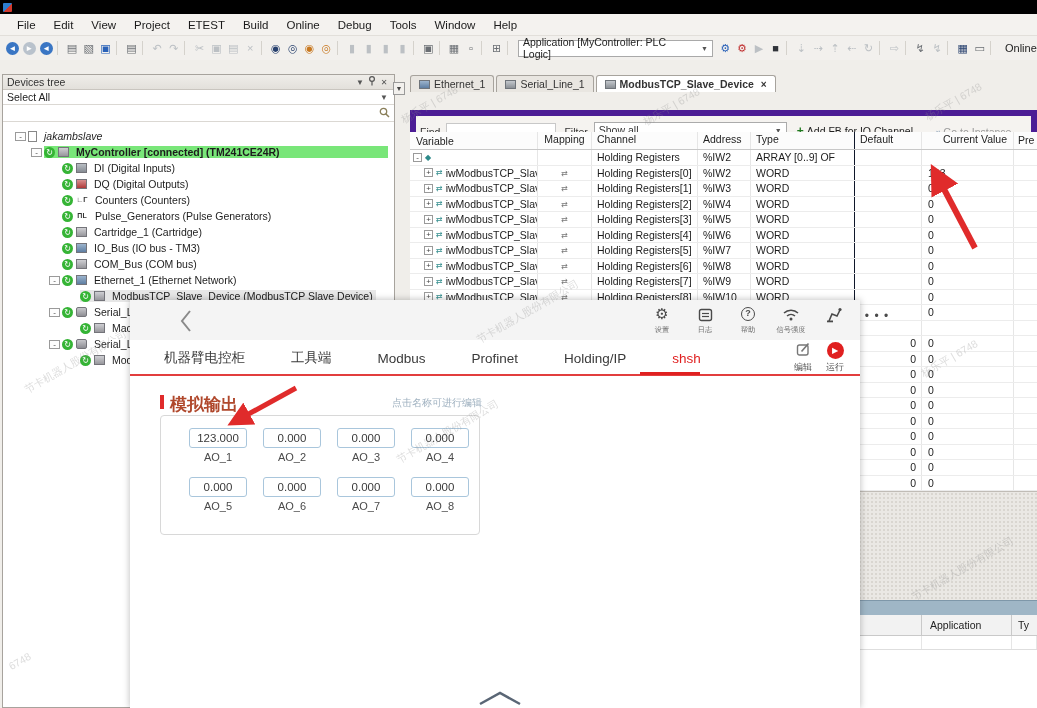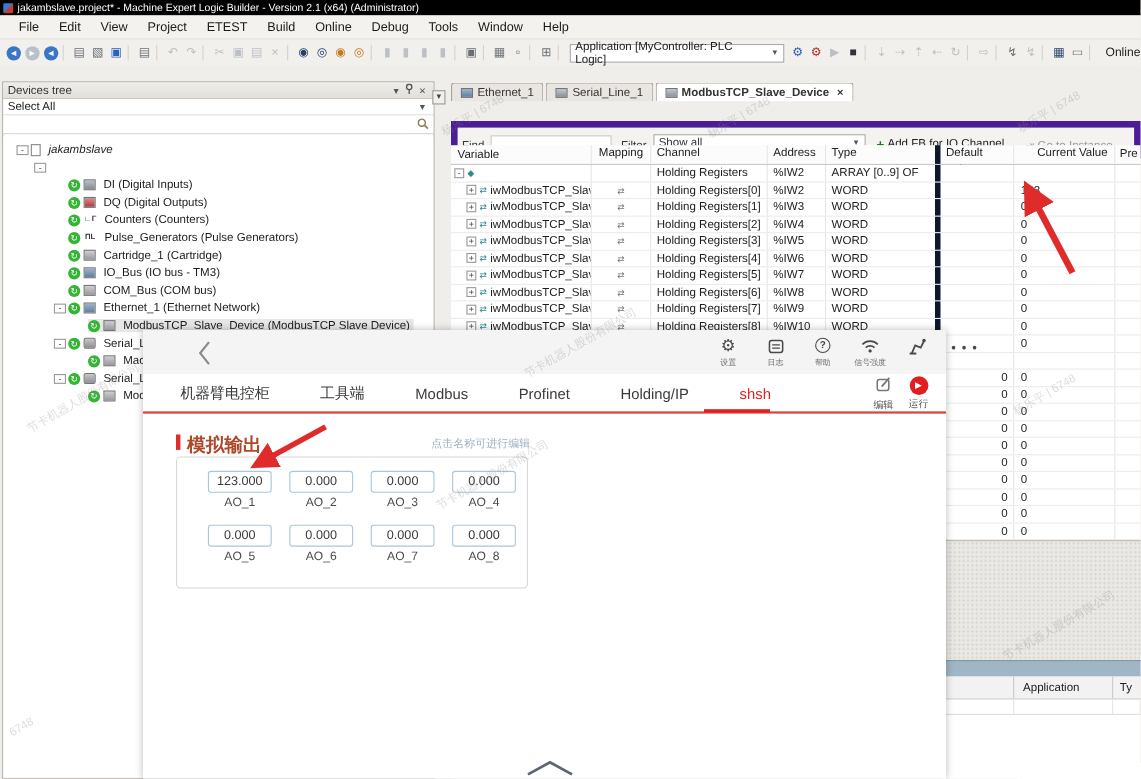--- a/index.html
+++ b/index.html
@@ -80,21 +80,21 @@
   .fbtn.disabled { color:#9a9a9a; }
   .fbtn .gi { color:#8aa0b8; margin-right:3px; font-size:10px; }
 
   .tbl-header { position:absolute; left:0; top:58px; right:0; height:18px; background:#fcfcfc; border-bottom:1px solid #c8c8c8; display:flex; font-size:10.5px; color:#222; align-items:center; }
   .tbl-rows { position:absolute; left:0; top:76px; right:0; height:341px; background:#fff; }
   .trow { display:flex; height:15.5px; border-bottom:1px solid #ececec; align-items:center; font-size:10.5px; color:#1c1c1c; }
   .c-var{width:128px;display:flex;align-items:center;padding-left:3px;overflow:hidden;border-right:1px solid #e6e6e6;height:100%;}
   .c-map{width:54px;text-align:center;color:#777;font-size:8px;border-right:1px solid #e6e6e6;height:100%;line-height:15px;}
   .c-chan{width:106px;padding-left:5px;border-right:1px solid #e6e6e6;height:100%;line-height:15px;overflow:hidden;}
   .c-addr{width:53px;padding-left:5px;border-right:1px solid #e6e6e6;height:100%;line-height:15px;}
-  .c-type{width:104px;padding-left:5px;border-right:5px solid #0f172a;height:100%;line-height:15px;overflow:hidden;}
+  .c-type{width:104px;padding-left:5px;border-right:1px solid #0f172a;height:100%;line-height:15px;overflow:hidden;}
   .c-def{width:67px;text-align:right;padding-right:5px;border-right:1px solid #e6e6e6;height:100%;line-height:15px;}
   .c-cur{width:92px;padding-left:6px;border-right:1px solid #e6e6e6;height:100%;line-height:15px;}
   .c-pre{flex:1;height:100%;}
   .tbl-header .c-cur{text-align:right;padding-right:6px;}
   .trow .exp { width:9px; height:9px; font-size:8px; line-height:8px; text-align:center; color:#444; margin-right:3px; flex:none; }
   .trow .exp:not(:empty){ border:1px solid #9a9a9a; background:#fff; }
   .trow.v .c-var { padding-left:14px; }
   .trow .vicon { font-size:8px; color:#2e8b8b; margin-right:3px; flex:none; }
   .trow .vtext { overflow:hidden; white-space:nowrap; }
 
@@ -142,21 +142,20 @@
 
   
   .arrow { position:absolute; z-index:40; }
   .watermark { position:absolute; z-index:50; color:rgba(140,140,140,0.30); font-size:10.5px; transform:rotate(-30deg); pointer-events:none; white-space:nowrap; }
 </style>
 </head>
 <body>
 
 <div class="titlebar">
   <span class="appicon"></span>
-  <span>jakambslave.project* - Machine Expert Logic Builder - Version 2.1 (x64) (Administrator)</span>
 </div>
 
 <div class="menubar">
   <span class="menu-item">File</span>
     <span class="menu-item">Edit</span>
     <span class="menu-item">View</span>
     <span class="menu-item">Project</span>
     <span class="menu-item">ETEST</span>
     <span class="menu-item">Build</span>
     <span class="menu-item">Online</span>
@@ -256,20 +255,25 @@
     </span>
   </div>
   <div class="tree">
     <div class="trw l0">
       <span class="texp">-</span>
         <span class="dico page"></span>
       <span class="tlabel" style="font-style:italic;">jakambslave</span>
     </div>
     <div class="trw l1 sel-green">
       <span class="texp">-</span>
+      <span class="hl">
+          <span class="gbadge"></span>
+          <span class="dico"></span>
+      <span class="tlabel">MyController [connected] (TM241CE24R)</span>
+        </span>
     </div>
     <div class="trw l2">
       <span class="texp"></span>
         <span class="gbadge"></span>
         <span class="dico di"></span>
       <span class="tlabel">DI (Digital Inputs)</span>
     </div>
     <div class="trw l2">
       <span class="texp"></span>
         <span class="gbadge"></span>

